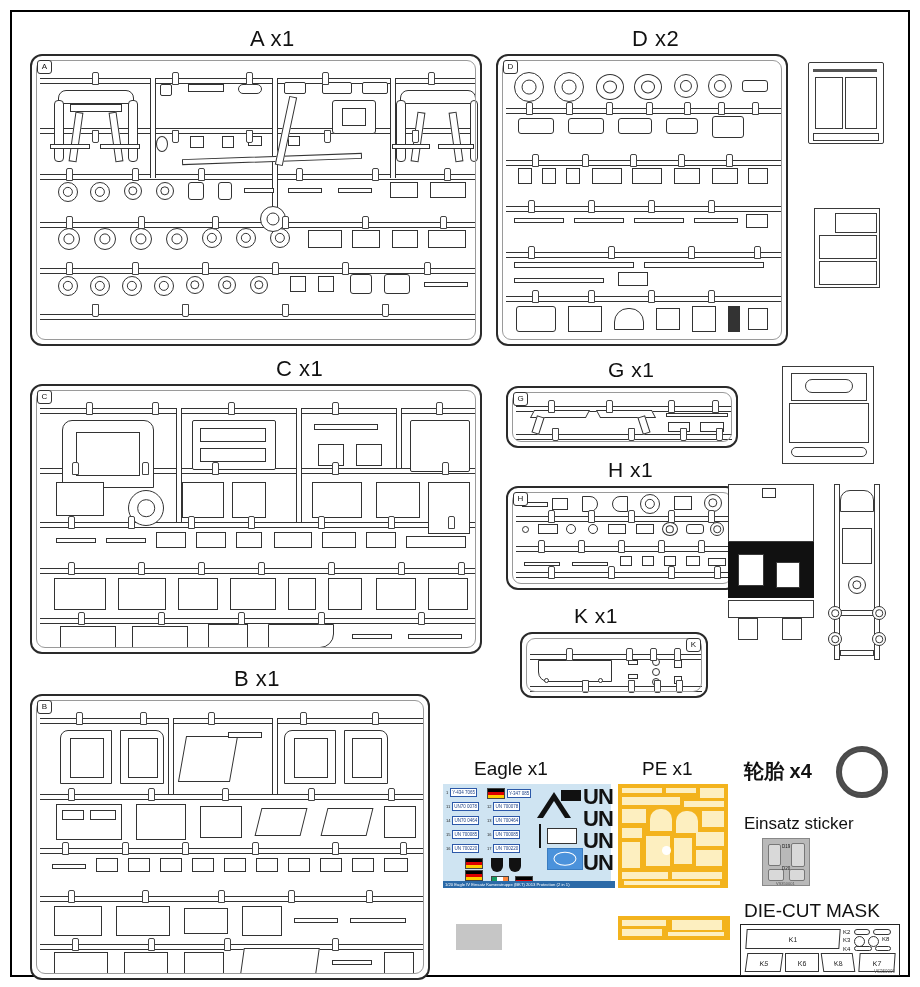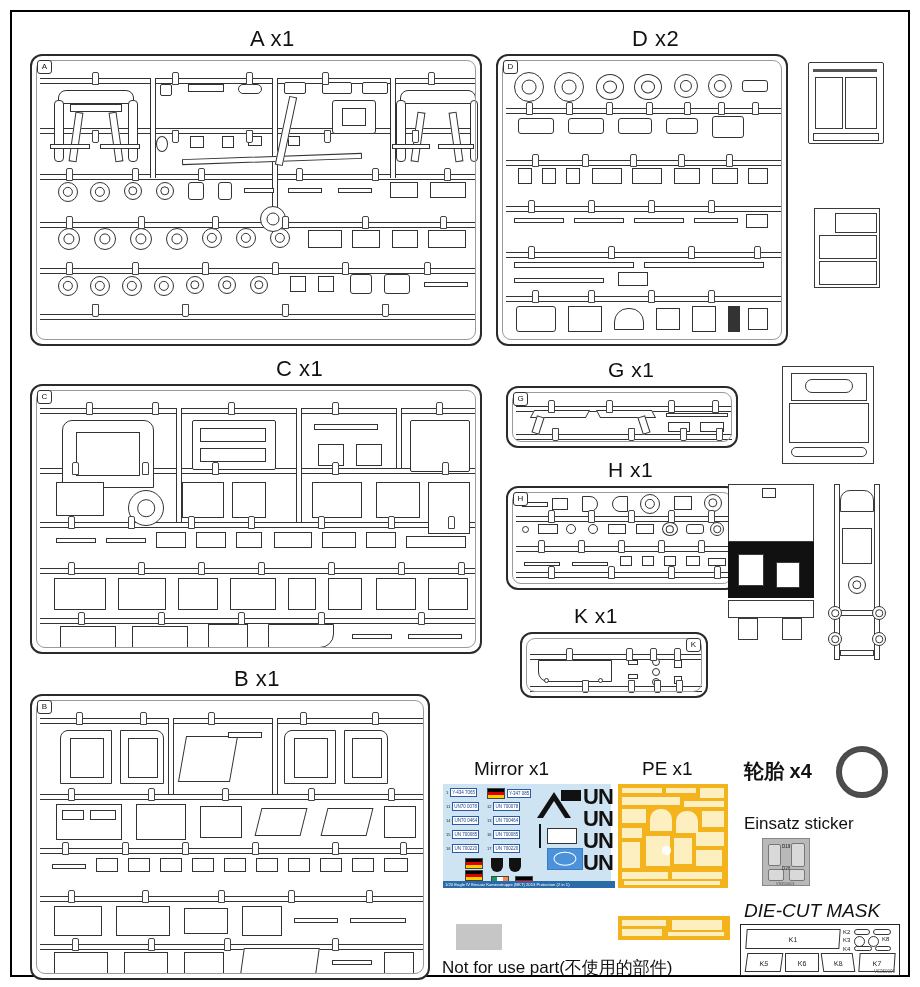--- a/index.html
+++ b/index.html
@@ -565,21 +565,21 @@
         <div class="gate" style="left:110px;top:194px;"></div>
       <div class="gate" style="left:186px;top:194px;"></div>
         <div class="gate" style="left:256px;top:194px;"></div>
       <div class="gate" style="left:334px;top:194px;"></div>
       <div class="gate" style="left:40px;top:242px;"></div>
         <div class="gate" style="left:116px;top:242px;"></div>
       <div class="gate" style="left:192px;top:242px;"></div>
         <div class="gate" style="left:300px;top:242px;"></div>
     </div>
 
-    <div class="lbl h1" style="left:456px;top:740px;">Mirror x1</div>
+    <div class="lbl h1" style="left:456px;top:740px;">Eagle x1</div>
     <div class="decal-sheet" style="left:425px;top:766px;width:168px;height:104px;">
 
       <div class="dc-row" style="left:3px;top:4px;">
           <span class="dnum">1</span>
           <span class="plate">Y-434 7065</span>
         </div>
       <div class="dc-row" style="left:3px;top:18px;">
           <span class="dnum">11</span>
           <span class="plate">UN70 0078</span>
         </div>
@@ -673,37 +673,36 @@
     <div class="mirror" style="left:744px;top:820px;width:48px;height:48px;">
       <div class="mr-s" style="left:5px;top:5px;width:13px;height:22px;border-radius:2px;"></div>
       <div class="mr-s" style="left:28px;top:4px;width:14px;height:24px;border-radius:2px;"></div>
       <div class="mr-s" style="left:5px;top:30px;width:16px;height:12px;border-radius:2px;"></div>
       <div class="mr-s" style="left:26px;top:30px;width:16px;height:12px;border-radius:2px;"></div>
       <div style="position:absolute;left:19px;top:5px;font-size:4.5px;">D19</div>
       <div style="position:absolute;left:19px;top:27px;font-size:4.5px;">D20</div>
       <div style="position:absolute;left:13px;top:42px;font-size:4px;color:#555;">VS350001</div>
     </div>
 
-    <div class="lbl h1" style="left:726px;top:882px;font-style:italic;">DIE-CUT MASK</div>
+    <div class="lbl h1" style="left:726px;top:882px;">DIE-CUT MASK</div>
     <div class="mask-box" style="left:722px;top:906px;width:160px;height:52px;">
       <div class="mask-pc" style="left:5px;top:4px;width:94px;height:20px;line-height:20px;transform:skewX(-4deg);">K1</div>
       <div class="mask-pc" style="left:5px;top:28px;width:36px;height:19px;line-height:19px;transform:skewX(-8deg);">K5</div>
       <div class="mask-pc" style="left:44px;top:28px;width:34px;height:19px;line-height:19px;">K6</div>
       <div class="mask-pc" style="left:81px;top:28px;width:32px;height:19px;line-height:19px;transform:skewX(8deg);">K8</div>
       <div class="mask-pc" style="left:118px;top:28px;width:36px;height:19px;line-height:19px;transform:skewX(-4deg);">K7</div>
       <div style="position:absolute;left:102px;top:4px;font-size:6px;">K2</div>
       <div class="pt rr" style="left:113px;top:4px;width:16px;height:6px;"></div>
       <div class="pt rr" style="left:132px;top:4px;width:18px;height:6px;"></div>
       <div style="position:absolute;left:102px;top:12px;font-size:6px;">K3</div>
       <div class="pt r" style="left:113px;top:11px;width:11px;height:11px;"></div>
       <div class="pt r" style="left:127px;top:11px;width:11px;height:11px;"></div>
       <div style="position:absolute;left:141px;top:11px;font-size:6px;">K8</div>
       <div style="position:absolute;left:102px;top:21px;font-size:6px;">K4</div>
       <div class="pt rr" style="left:113px;top:21px;width:18px;height:5px;"></div>
       <div class="pt rr" style="left:134px;top:21px;width:16px;height:5px;"></div>
       <div style="position:absolute;right:4px;bottom:1px;font-size:4.5px;color:#666;">VS350009</div>
     </div>
 
     <div class="grayswatch" style="left:438px;top:906px;width:46px;height:26px;"></div>
-    <div class="lbl h2" style="left:424px;top:938px;">Not for use part(不使用的部件)</div>
 
   </div>
 </div>
 
 </body></html>

